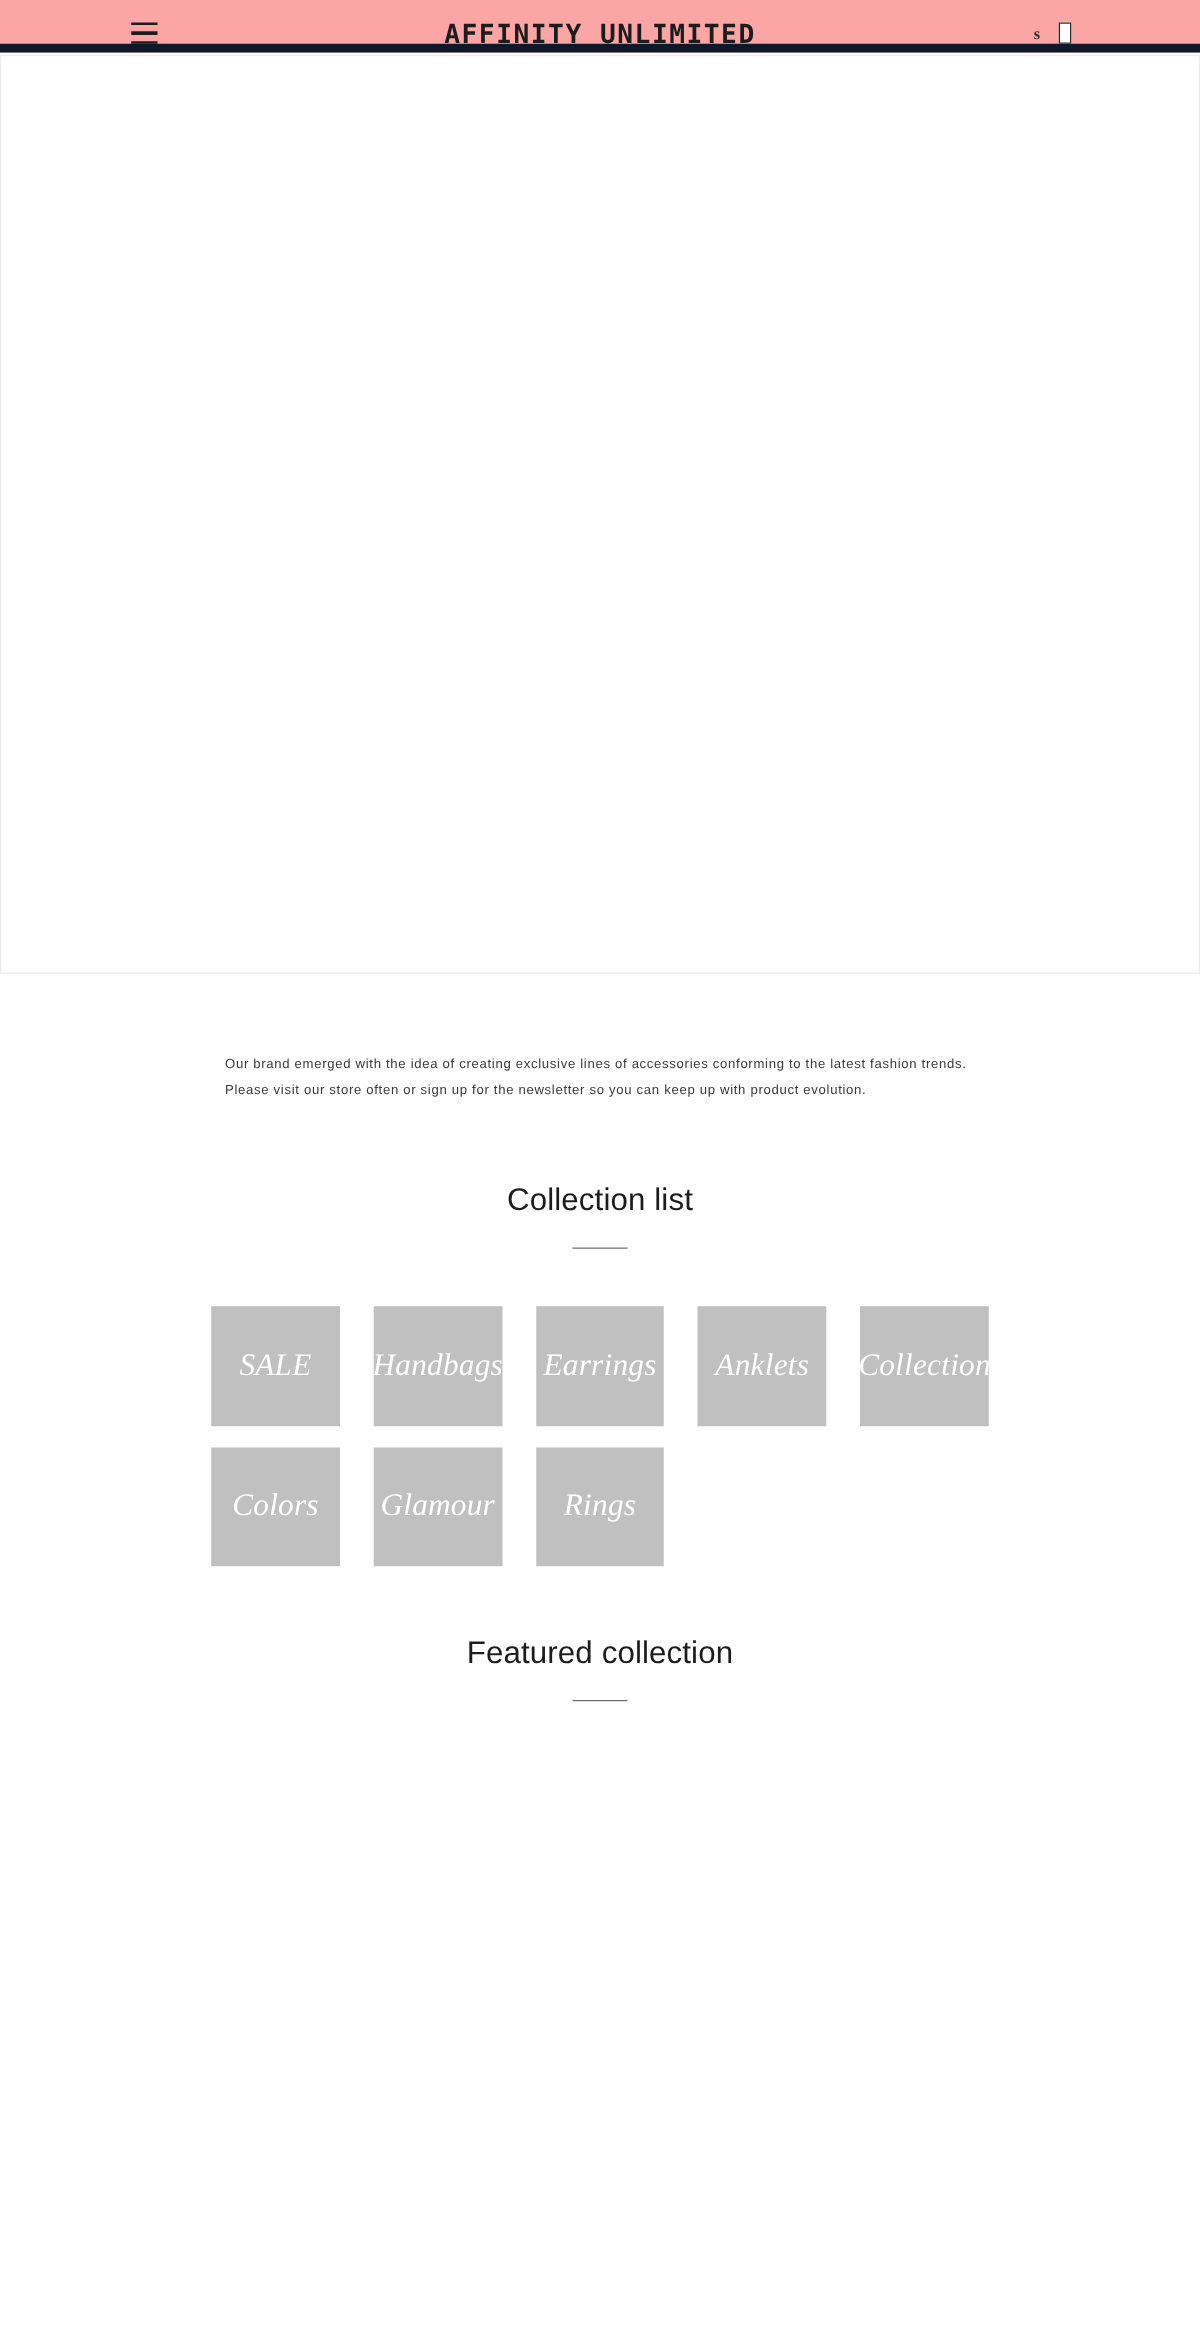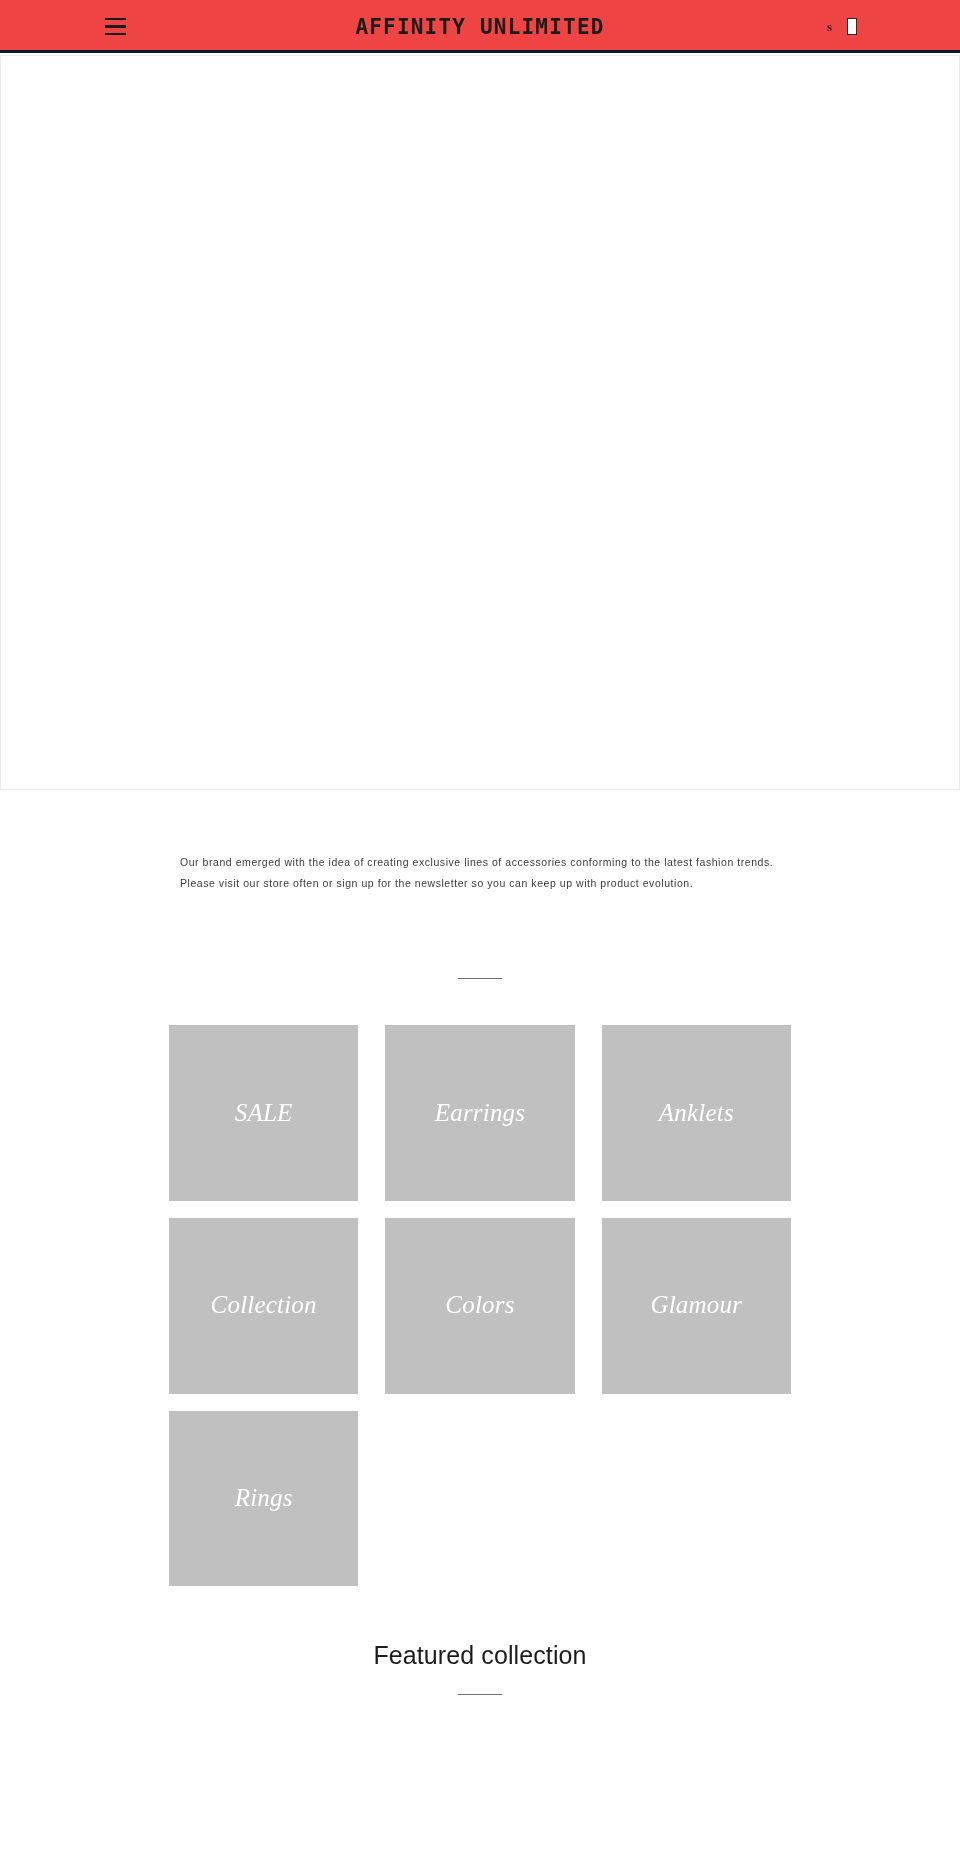--- a/index.html
+++ b/index.html
@@ -19,24 +19,24 @@
   .page {
     width: 960px;
     min-height: 1875px;
     position: relative;
     background: #ffffff;
     overflow: hidden;
   }
 
   
   .site-header {
-    height: 53px;
+    height: 42px;
     width: 100%;
-    background: #ef4444;
-    border-bottom: 3px solid #0f172a;
+    background: #fca5a5;
+    border-bottom: 7px solid #0f172a;
     display: flex;
     align-items: center;
     position: relative;
   }
 
   .header-left {
     position: absolute;
     left: 100px;
     top: 0;
     height: 53px;
@@ -173,21 +173,21 @@
     height: 1px;
     background: #6f6f6f;
     margin: 22px auto 0;
   }
 
   
   .collection-grid {
     width: 622px;
     margin: 46px auto 0;
     display: grid;
-    grid-template-columns: repeat(3, 1fr);
+    grid-template-columns: repeat(5, 1fr);
     gap: 17px 27px;
   }
 
   .collection-card {
     position: relative;
     width: 100%;
     aspect-ratio: 196 / 182;
     background: #c0c0c0;
     display: flex;
     align-items: center;
@@ -245,29 +245,33 @@
 
   <div class="hero" aria-label=""></div>
 
   <section class="intro-wrap">
     <p class="intro-text">Our brand emerged with the idea of creating exclusive lines of accessories conforming to the latest fashion trends.  Please visit our store often or sign up for the newsletter so you can keep up with product evolution.</p>
   </section>
 
   <section>
 
     <div class="section-head">
+      <h2>Collection list</h2>
       <div class="section-rule"></div>
     </div>
 
     <div class="collection-grid">
 
       <a class="collection-card" href="#">
         <span class="collection-card-title">SALE</span>
       </a>
 
+      <a class="collection-card" href="#">
+        <span class="collection-card-title">Handbags</span>
+      </a>
 
       <a class="collection-card" href="#">
         <span class="collection-card-title">Earrings</span>
       </a>
 
       <a class="collection-card" href="#">
         <span class="collection-card-title">Anklets</span>
       </a>
 
       <a class="collection-card" href="#">

